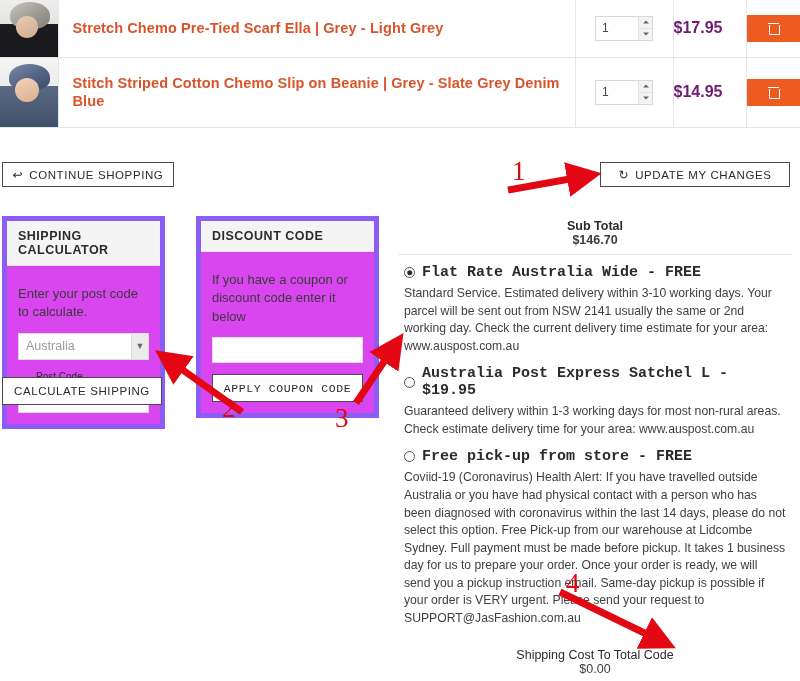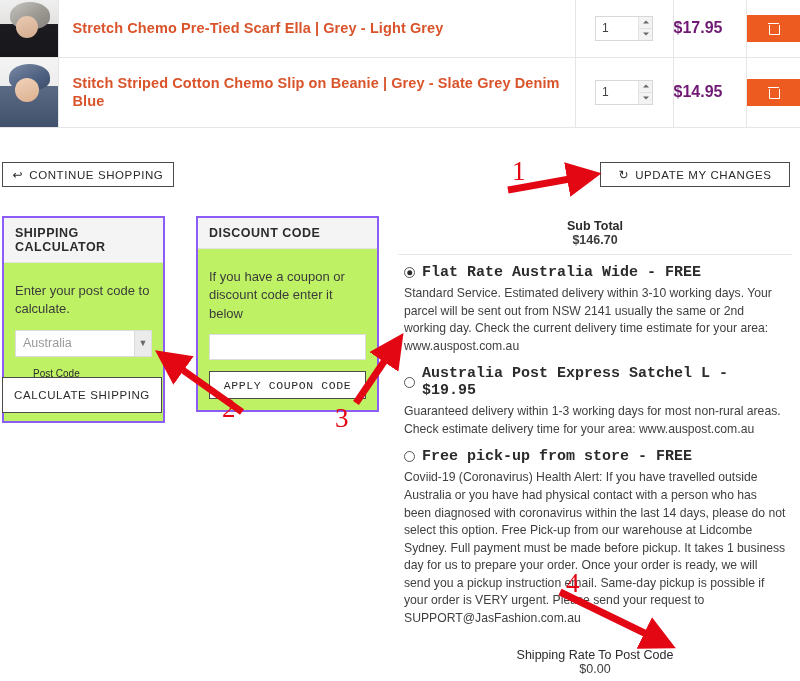--- a/index.html
+++ b/index.html
@@ -130,21 +130,21 @@
     position: absolute; left: 2px; top: 162px;
     width: 172px; height: 25px;
   }
   #update-changes {
     position: absolute; left: 600px; top: 162px;
     width: 190px; height: 25px;
   }
   .ico { display:inline-block; line-height:1; font-size: 12px; }
 
   
-  .panel { border: 2px solid #8b5cf6; background: #bef264; }
+  .panel { border: 5px solid #8b5cf6; background: #d946ef; }
   .panel-head {
     background: #f4f4f4;
     border-bottom: 1px solid #e2e2e2;
     padding: 8px 11px;
     font-size: 12.5px;
     font-weight: 700;
     letter-spacing: .5px;
     color: #2b2b2b;
   }
   .panel-body { padding: 11px; }
@@ -181,21 +181,21 @@
   .field-label { font-size: 10px; color: #2b2b2b; margin: 0 18px 5px; }
   .panel-btn {
     width: 100%; height: 28px; margin-top: 11px;
     background: #fff; border: 1px solid #4a4a4a;
     font-family: Liberation Mono, monospace;
     font-size: 11.5px; letter-spacing: .6px; color: #2b2b2b;
     cursor: pointer;
   }
   #calculate-shipping {
     position: absolute; left: 2px; top: 377px;
-    width: 160px; height: 36px;
+    width: 160px; height: 28px;
     background:#fff; border:1px solid #4a4a4a;
     font-family:"Liberation Sans", sans-serif;
     font-size:11.5px; letter-spacing:.6px; color:#2b2b2b; cursor:pointer;
   }
 
   
   #summary {
     position: absolute; left: 398px; top: 212px; width: 394px;
   }
   .sum-row {
@@ -369,21 +369,21 @@
       <div class="ship-opt-head">
         <span class="radio"></span>
         <span>Free pick-up from store - FREE</span>
       </div>
       <p class="ship-desc">Coviid-19 (Coronavirus) Health Alert: If you have travelled outside Australia or you have had physical contact with a person who has been diagnosed with coronavirus within the last 14 days, please do not select this option. Free Pick-up from our warehouse at Lidcombe Sydney. Full payment must be made before pickup. It takes 1 business day for us to prepare your order. Once your order is ready, we will send you a pickup instruction email. Same-day pickup is possible if your order is VERY urgent. Please send your request to SUPPORT@JasFashion.com.au</p>
     </div>
 
   </div>
 
   <div class="sum-row">
-    <span class="lbl">Shipping Rate To Post Code</span>
+    <span class="lbl">Shipping Cost To Total Code</span>
     <span class="val">$0.00</span>
   </div>
 
   <div class="sum-row bold">
     <span class="lbl">GST Inc.</span>
     <span class="val">$13.34</span>
   </div>
 
   <div class="total-row">
     <span class="lbl">Shopping Cart Total</span>

